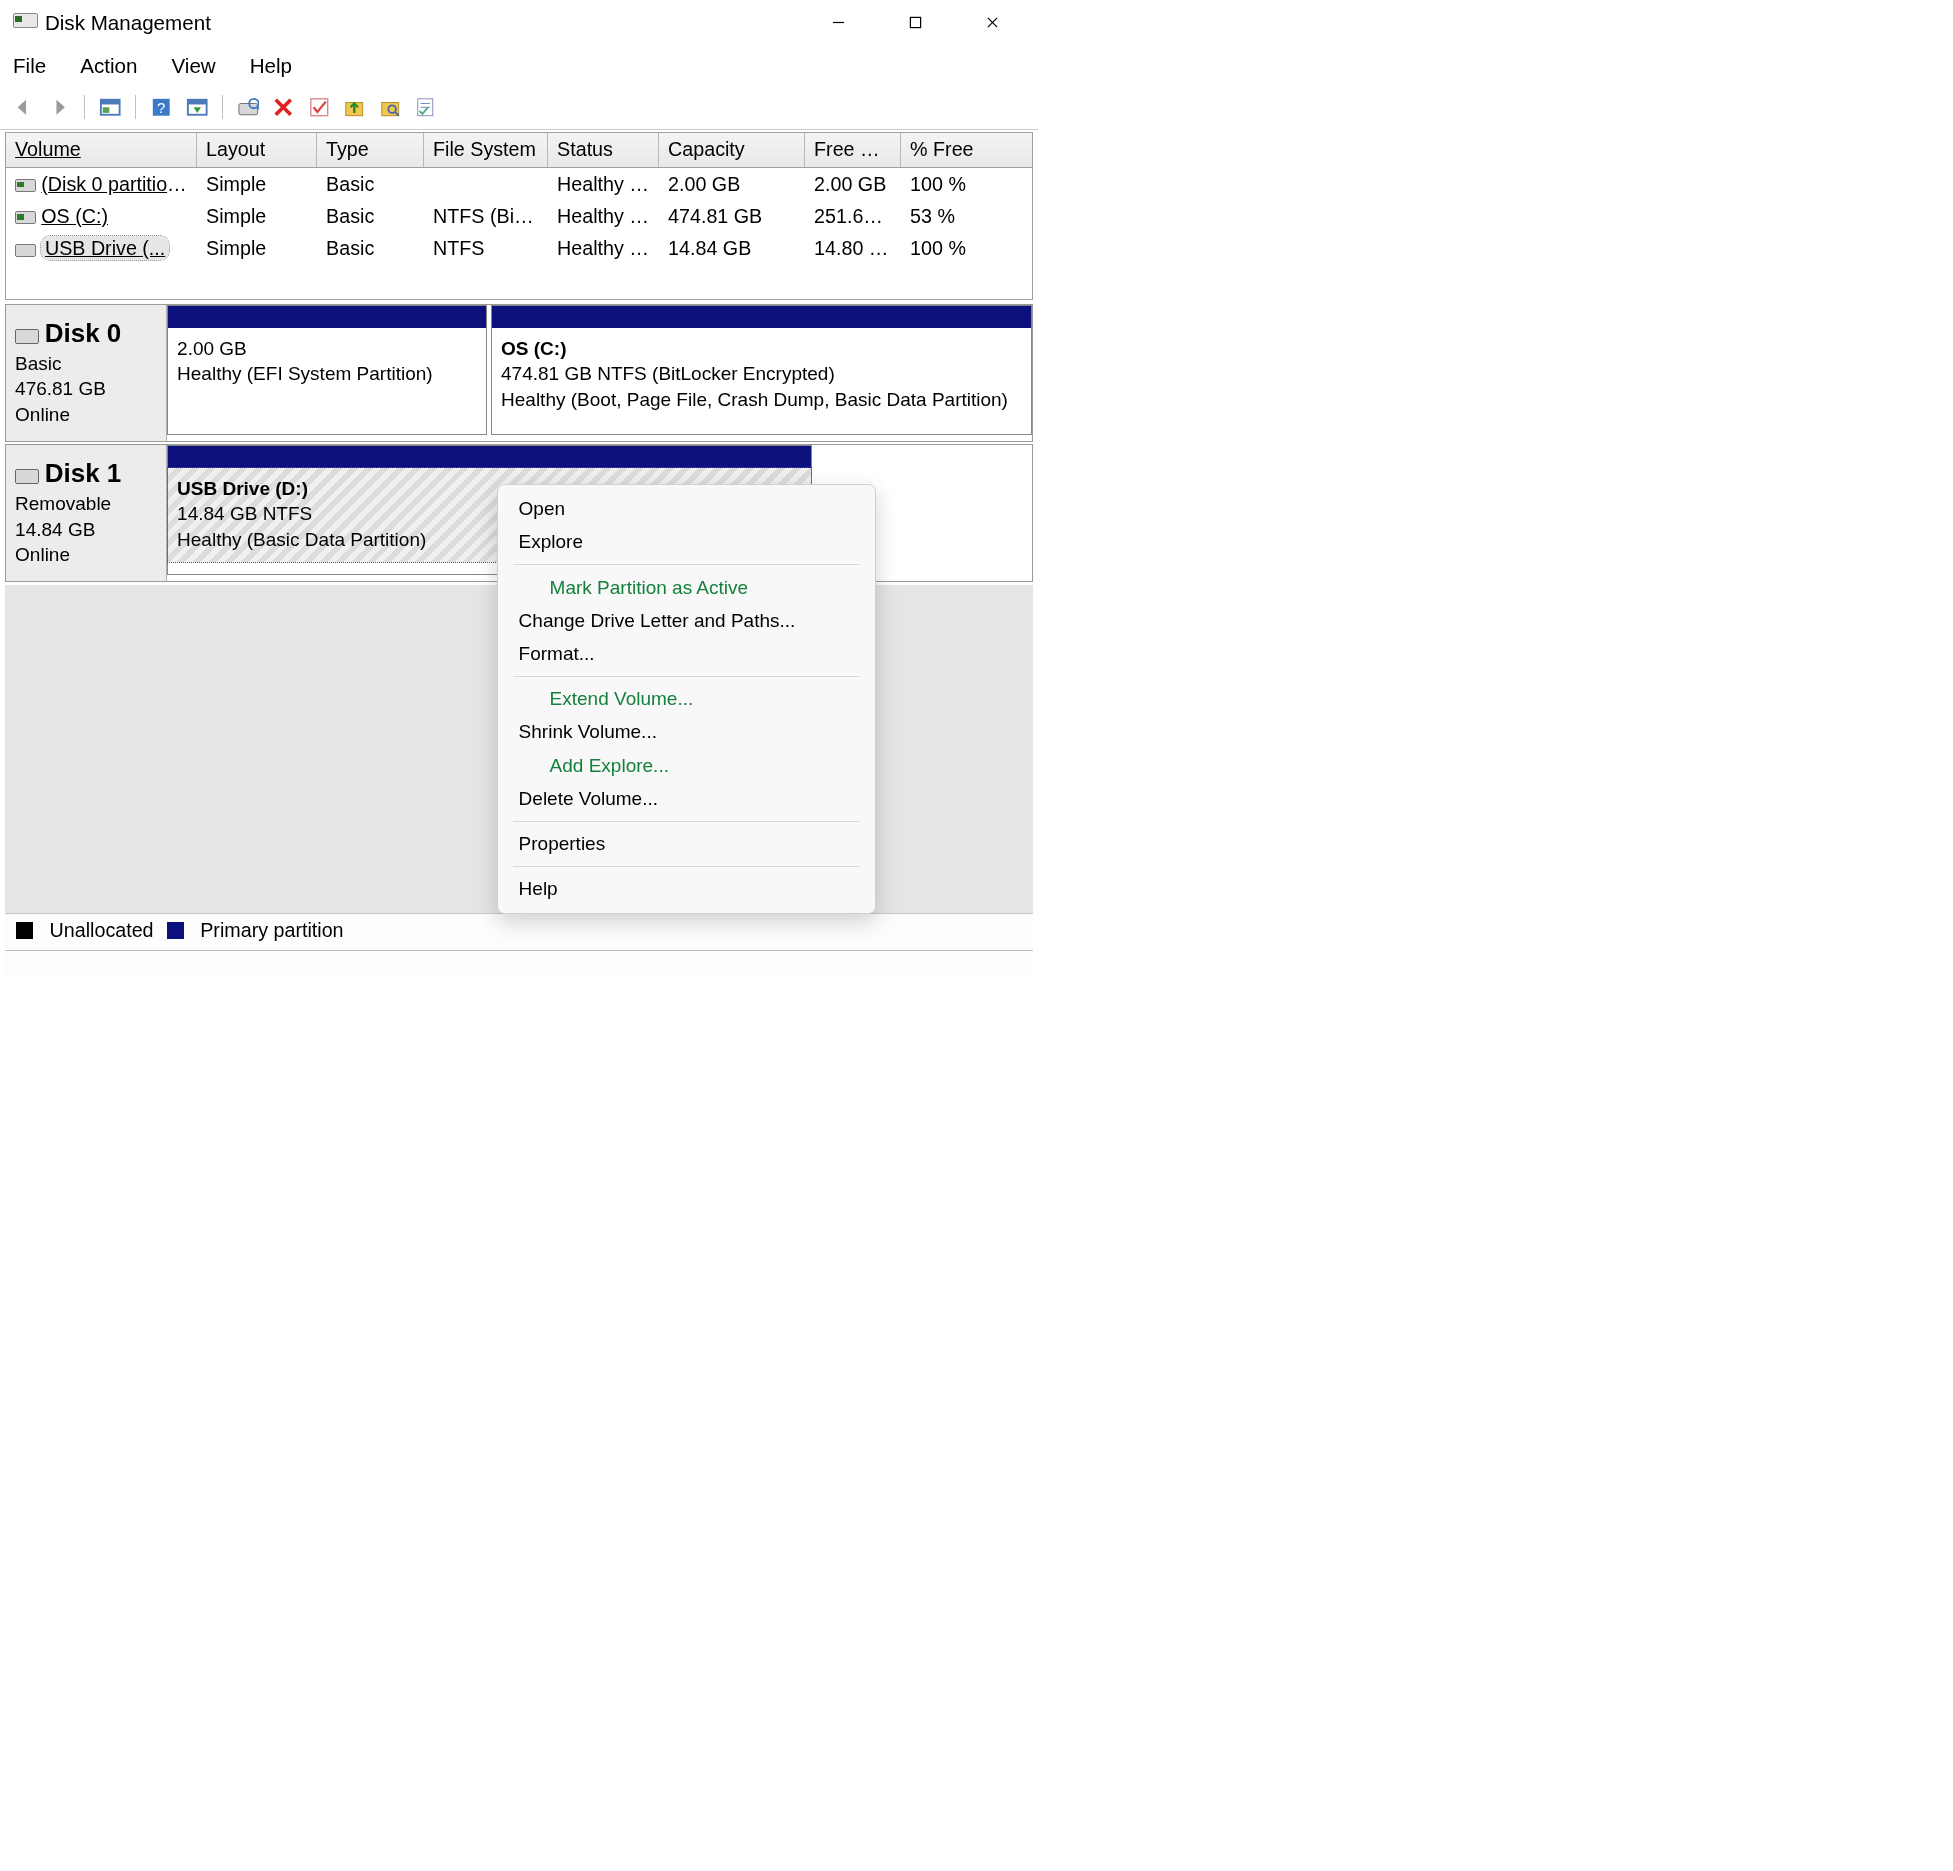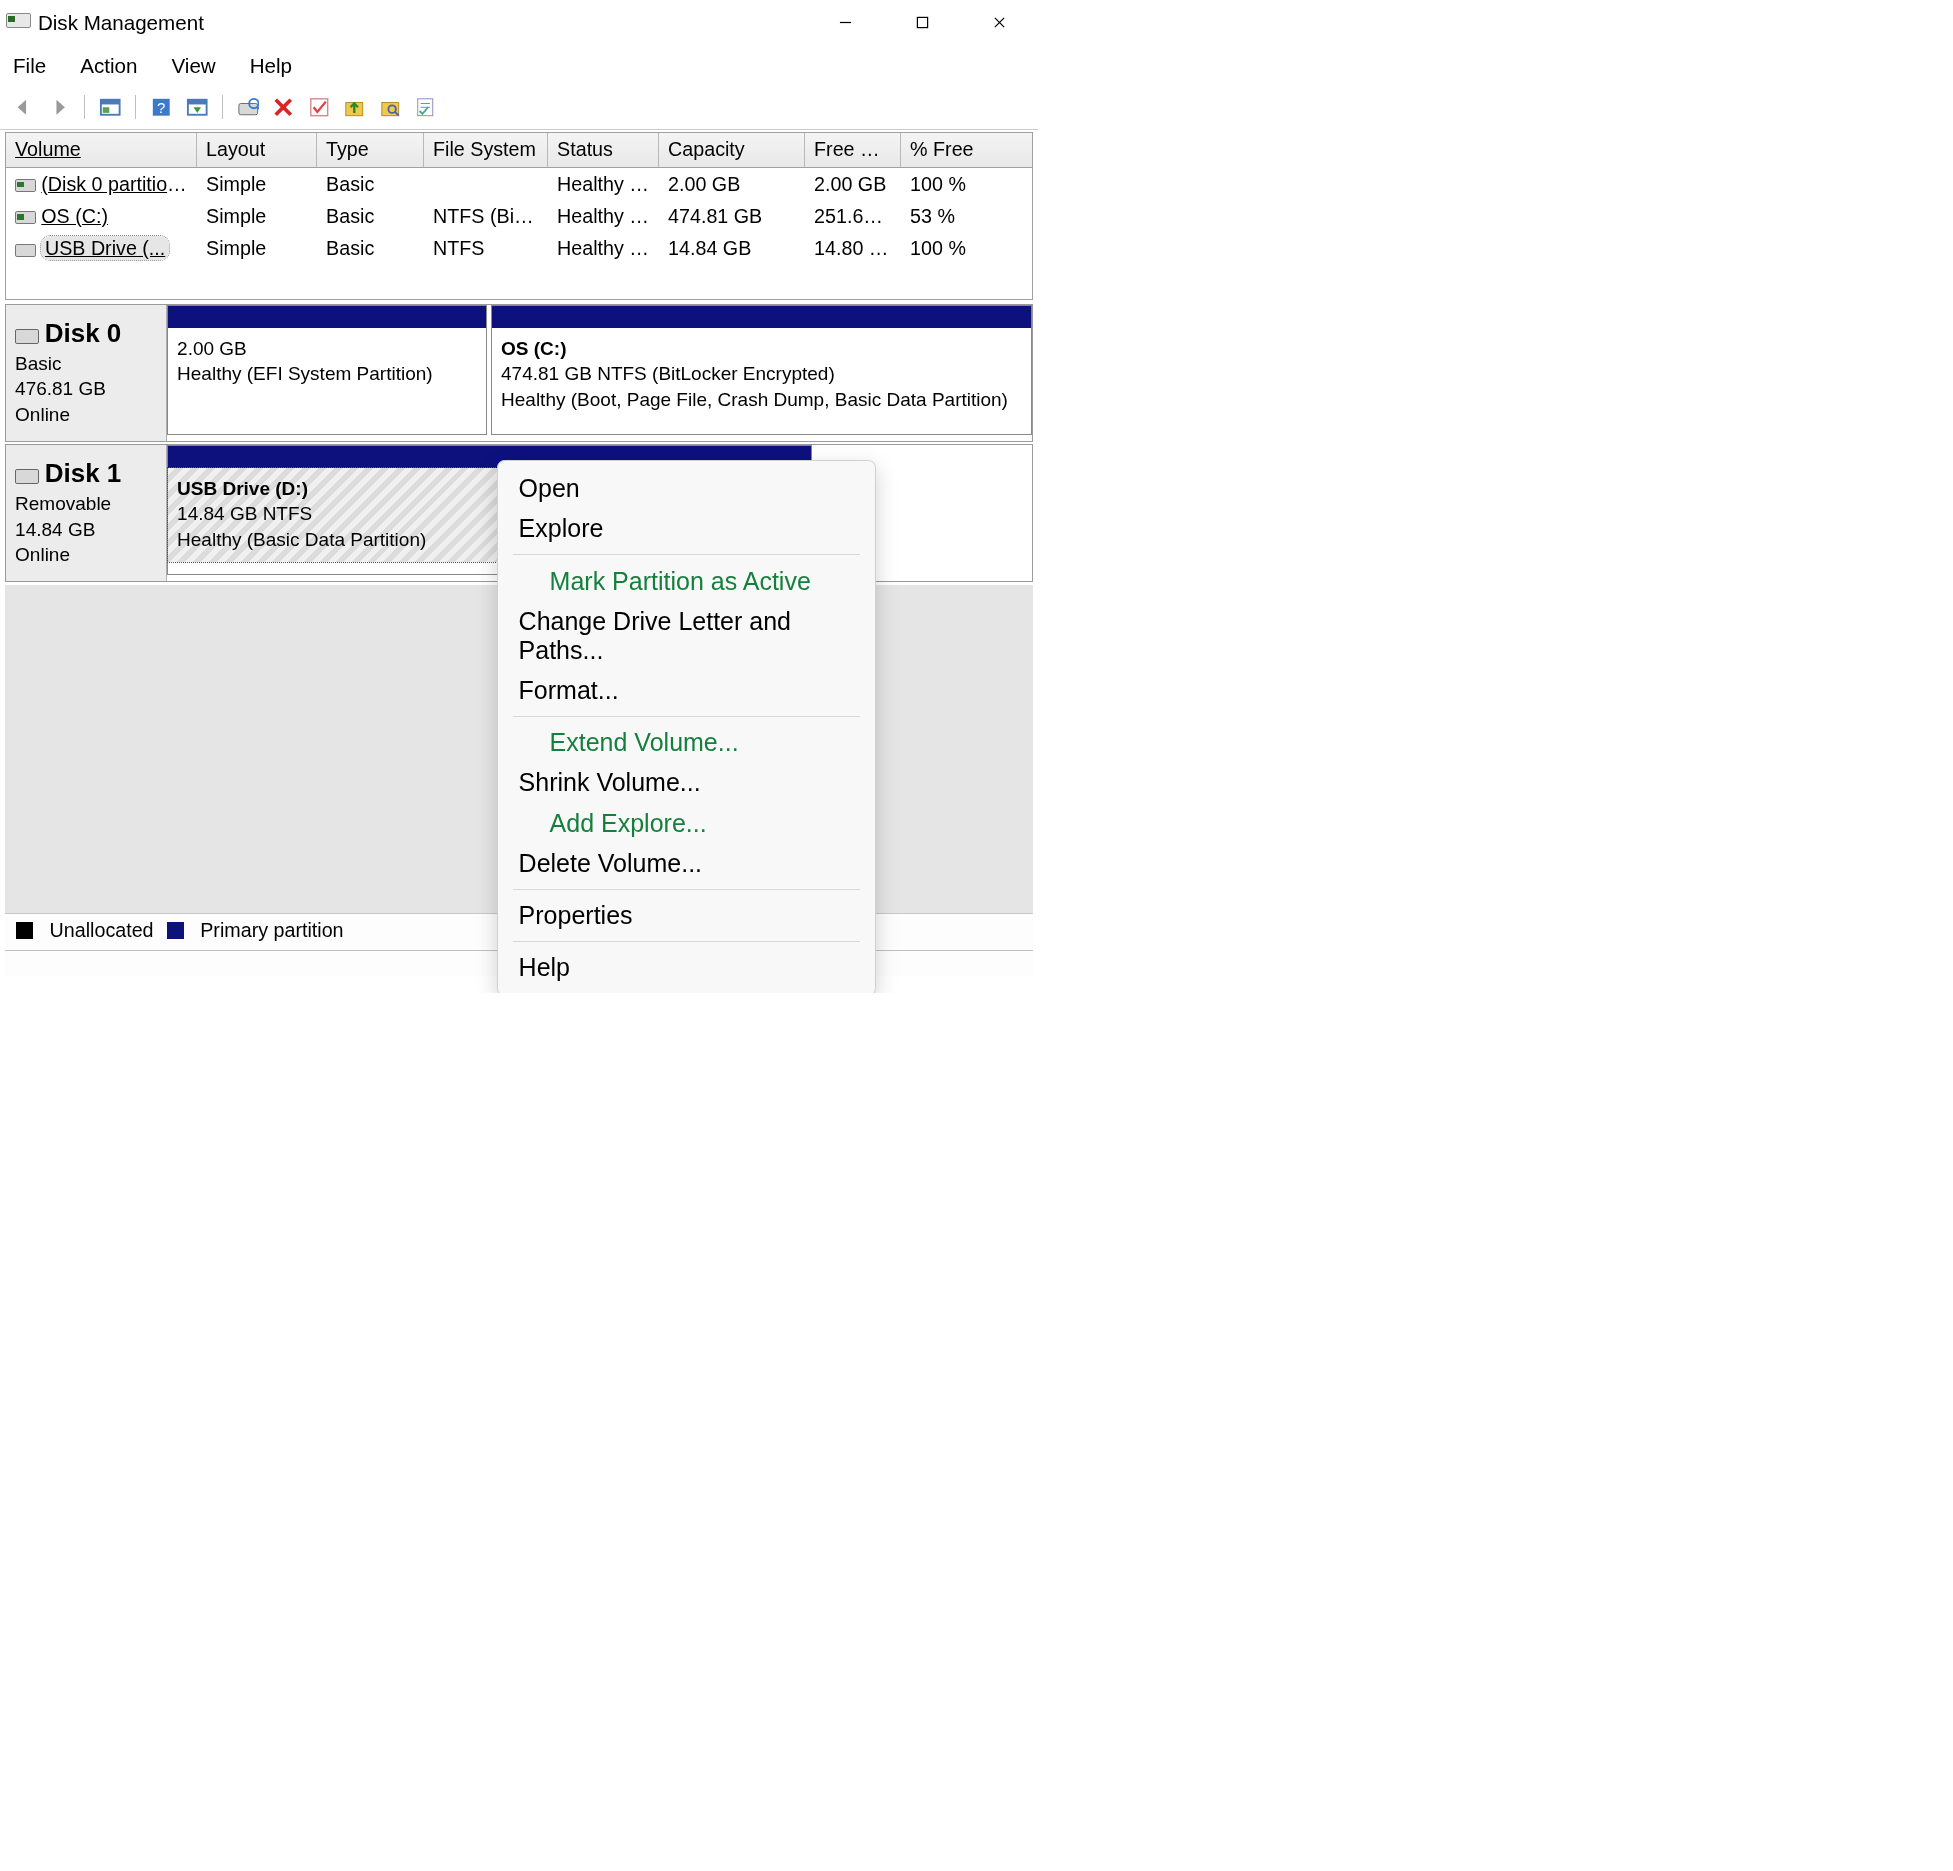--- a/index.html
+++ b/index.html
@@ -11,21 +11,21 @@
     width: 1038px;
     height: 993px;
     overflow: hidden;
     position: relative;
   }
   
   .titlebar {
     display: flex;
     align-items: center;
     height: 45px;
-    padding: 0 6px;
+    padding: 0 13px;
     background: #fff;
   }
   .titlebar .app-icon {
     width: 22.5px; height: 19px;
     margin-right: 9.4px;
     display: inline-block;
     position: relative;
   }
   .titlebar .app-icon::before {
     content: "";
@@ -225,28 +225,28 @@
     height: 26px;
     border-top: 0.9px solid #c0c0c0;
     margin: 1.9px 4.7px 0 4.7px;
     background: #fdfdfd;
   }
 
   
   .context-menu {
     position: absolute;
     left: 497px;
-    top: 460px;
+    top: 484px;
     width: 379px;
     background: #f8f8f8;
     border: 0.9px solid #d0d0d0;
     border-radius: 7.5px;
     box-shadow: 0 7.5px 22.5px rgba(0,0,0,0.18);
     padding: 7.5px 0;
-    font-size: 25px;
+    font-size: 19px;
   }
   .context-menu .item {
     padding: 5.6px 20.6px;
     cursor: default;
   }
   .context-menu .item.disabled { color: #15803d; margin-left: 31px; }
   .context-menu .divider {
     height: 0.9px;
     background: #d8d8d8;
     margin: 5.6px 15px;

